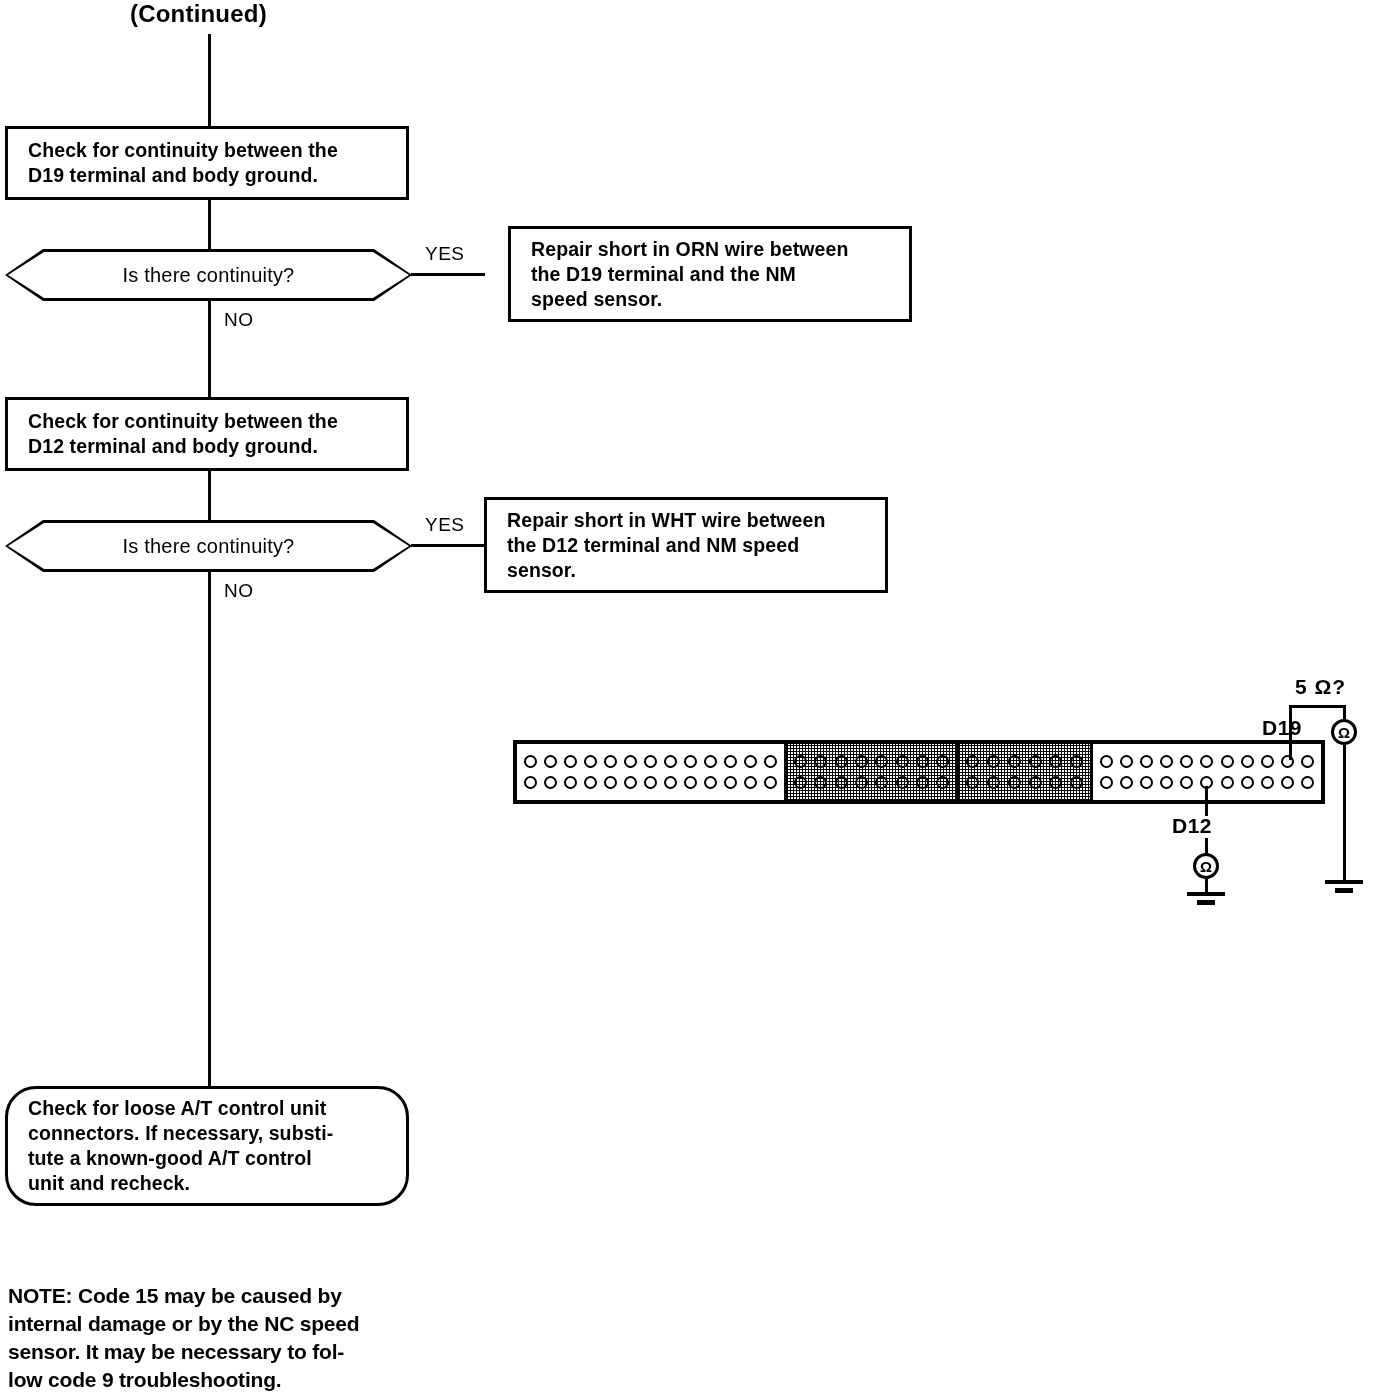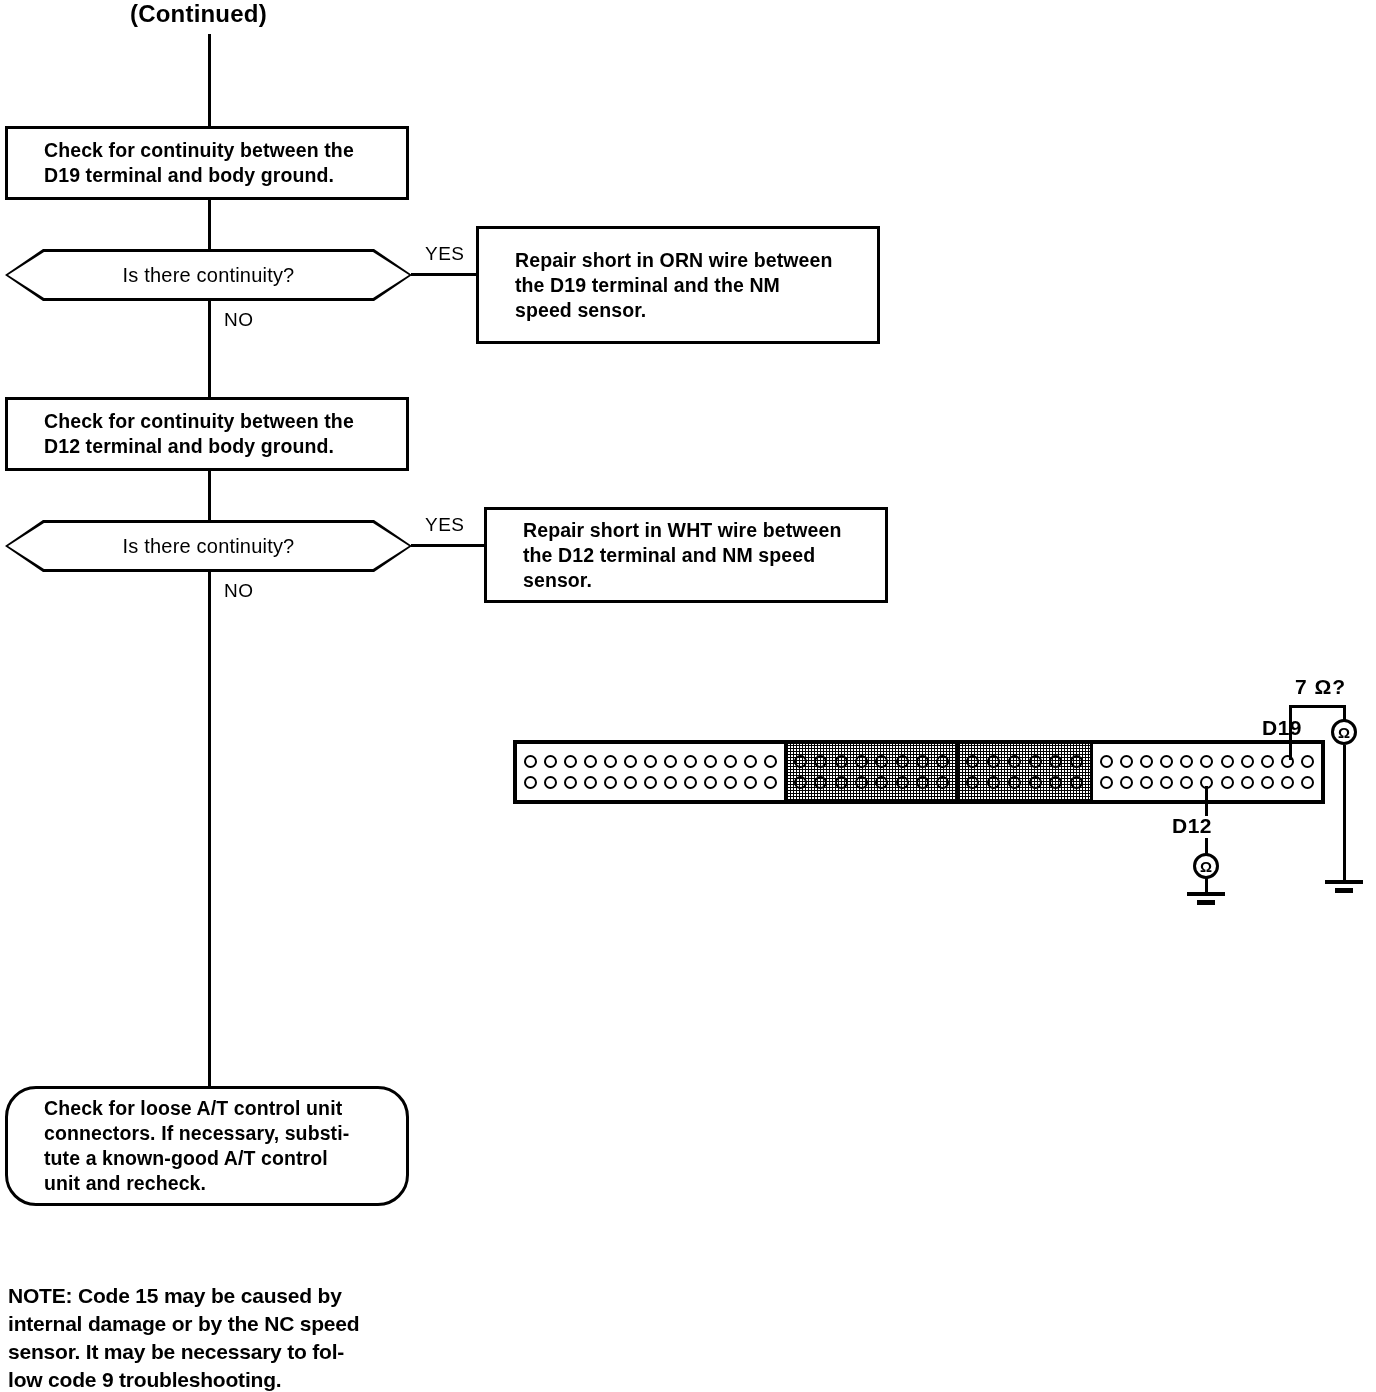--- a/index.html
+++ b/index.html
@@ -40,21 +40,21 @@
 
   
   .pbox {
     border: 3px solid #000;
     box-sizing: border-box;
     background: #fff;
     display: flex;
     align-items: center;
   }
   .pbox .ptext {
-    padding: 0 8px 0 36px;
+    padding: 0 8px 0 20px;
     font-size: 19.5px;
     line-height: 25px;
     font-weight: bold;
     letter-spacing: 0.1px;
     white-space: pre-line;
   }
 
   
   .hex {
     background: #000;
@@ -186,21 +186,21 @@
 
 <div class="abs hex" style="left:5px; top:249px; width:407px; height:52px;">
   <div class="hexinner">
     <span class="hextext">Is there continuity?</span>
   </div>
 </div>
 
 <div class="abs hline" style="left:411px; top:273px; width:74px;"></div>
 <div class="abs blabel" style="left:425px; top:243px;">YES</div>
 
-<div class="abs pbox" style="left:476px; top:226px; width:404px; height:118px;">
+<div class="abs pbox" style="left:508px; top:226px; width:404px; height:96px;">
   <div class="ptext">Repair short in ORN wire between
 the D19 terminal and the NM
 speed sensor.</div>
 </div>
 
 <div class="abs vline" style="left:208px; top:299px; height:104px;"></div>
 <div class="abs blabel" style="left:224px; top:309px;">NO</div>
 
 <div class="abs pbox" style="left:5px; top:397px; width:404px; height:74px;">
   <div class="ptext">Check for continuity between the
@@ -211,21 +211,21 @@
 
 <div class="abs hex" style="left:5px; top:520px; width:407px; height:52px;">
   <div class="hexinner">
     <span class="hextext">Is there continuity?</span>
   </div>
 </div>
 
 <div class="abs hline" style="left:411px; top:544px; width:74px;"></div>
 <div class="abs blabel" style="left:425px; top:514px;">YES</div>
 
-<div class="abs pbox" style="left:484px; top:497px; width:404px; height:96px;margin-top:10px;">
+<div class="abs pbox" style="left:484px; top:497px; width:404px; height:96px;">
   <div class="ptext">Repair short in WHT wire between
 the D12 terminal and NM speed
 sensor.</div>
 </div>
 
 <div class="abs vline" style="left:208px; top:570px; height:516px;"></div>
 <div class="abs blabel" style="left:224px; top:580px;">NO</div>
 
 <div class="abs pbox" style="left:5px; top:1086px; width:404px; height:120px;border-radius:31px;">
   <div class="ptext">Check for loose A/T control unit
@@ -341,21 +341,21 @@
       </div>
     </div>
   </div>
 
 <div class="abs pinlabel" style="left:1262px; top:716px;">D19</div>
 <div class="abs thinline" style="left:1289px; top:738px; width:3px; height:22px;"></div>
 
 <div class="abs thinline" style="left:1205px; top:786px; width:3px; height:30px;"></div>
 <div class="abs pinlabel" style="left:1172px; top:814px;">D12</div>
 
-<div class="abs ohmlabel" style="left:1295px; top:675px;">7 Ω?</div>
+<div class="abs ohmlabel" style="left:1295px; top:675px;">5 Ω?</div>
 
 <div class="abs thinline" style="left:1289px; top:705px; width:3px; height:35px;"></div>
 
 <div class="abs thinline" style="left:1289px; top:705px; width:57px; height:3px;"></div>
 
 <div class="abs thinline" style="left:1343px; top:705px; width:3px; height:17px;"></div>
 
 <div class="abs meter" style="left:1331px; top:719px;">Ω</div>
 
 <div class="abs thinline" style="left:1343px; top:745px; width:3px; height:137px;"></div>

